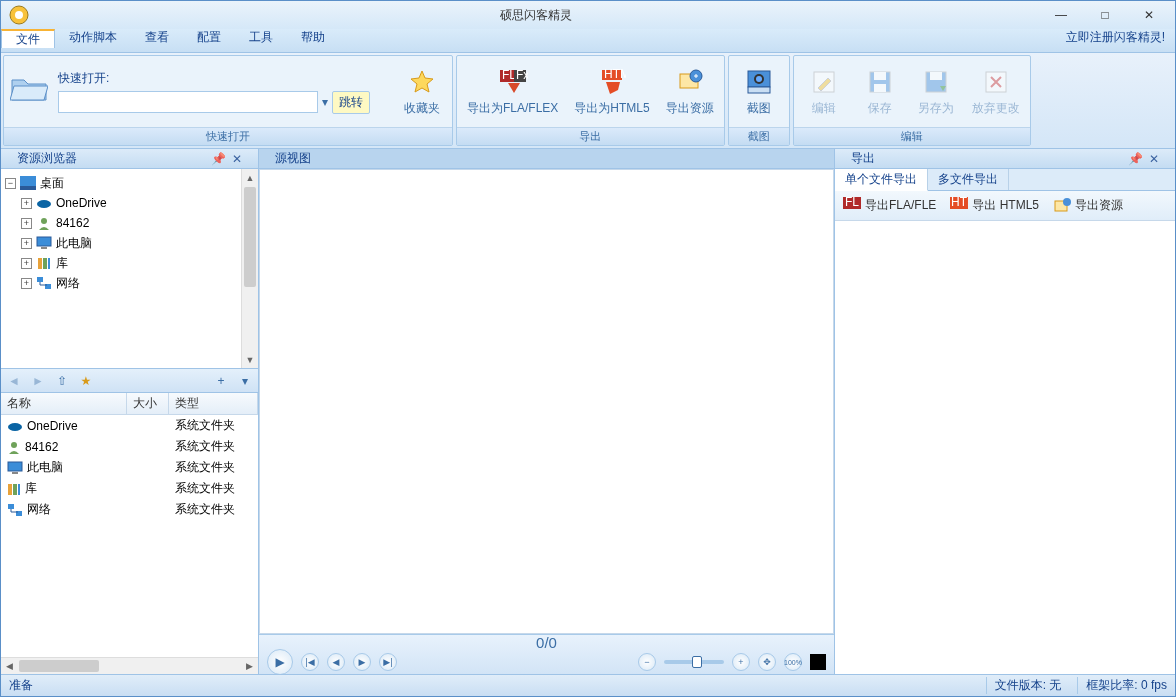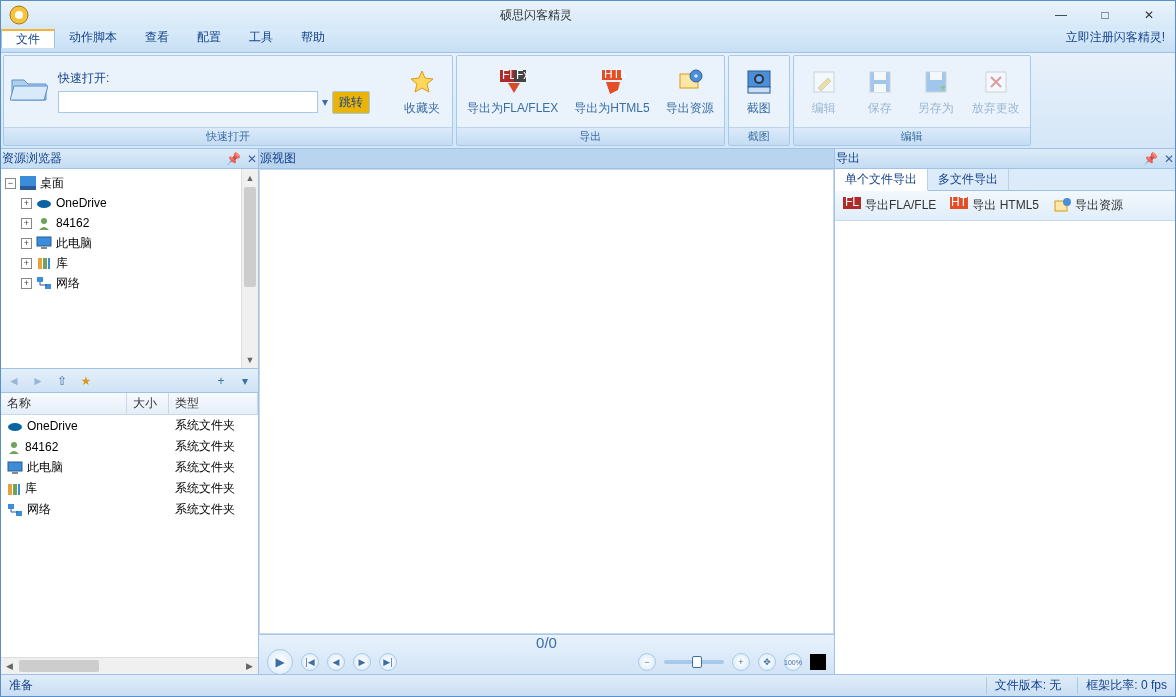--- a/index.html
+++ b/index.html
@@ -22,30 +22,30 @@
 .ribbon { height: 96px; background: linear-gradient(#e8f1fb,#d4e6f7); display:flex; border-bottom:1px solid #9fc3e6;padding:2px;}
 .ribbon-group { display:flex;flex-direction:column;border:1px solid #a8cae9;border-radius:2px;margin-right:3px;background:#eaf3fb; }
 .ribbon-group .body { flex:1;display:flex;align-items:center;padding:4px 6px;gap:8px; }
 .ribbon-group .footer { height:18px;text-align:center;color:#3b6ea5;background:linear-gradient(#dbeafb,#c4dcf2);border-top:1px solid #bcd5ec;font-size:11px;display:flex;align-items:center;justify-content:center; }
 .ribbon-btn { display:flex;flex-direction:column;align-items:center;justify-content:center;min-width:48px;padding:2px 4px;cursor:pointer;border-radius:3px;color:#3b6ea5;gap:2px;}
 .ribbon-btn .ico { width:32px;height:32px;display:flex;align-items:center;justify-content:center; }
 .ribbon-btn.disabled { opacity:0.45;cursor:default; }
 .quickopen-body { display:flex;flex-direction:column;gap:4px;flex:1;}
 .quickopen-row { display:flex;align-items:center;gap:4px; }
 .quickopen-row input { width:260px;height:22px;border:1px solid #a8cae9;padding:0 4px; }
-.quickopen-row .go { border:1px solid #a8cae9;padding:2px 6px;border-radius:2px;background:#eab308;color:#15428b;cursor:pointer; }
+.quickopen-row .go { border:1px solid #a8cae9;padding:2px 6px;border-radius:2px;background:#fef9c3;color:#15428b;cursor:pointer; }
 
 
 .main { flex:1;display:flex;min-height:0; }
 .panel { display:flex;flex-direction:column;min-height:0; }
 .panel-left { width:258px;border-right:1px solid #9fc3e6; }
 .panel-center { flex:1;border-right:1px solid #9fc3e6; }
 .panel-right { width:340px; }
 
-.panel-header { height:20px;background:linear-gradient(#dcebf9,#c4dcf2);border-bottom:1px solid #9fc3e6;display:flex;align-items:center;padding:0 1px;color:#15428b;gap:6px; }
+.panel-header { height:20px;background:linear-gradient(#dcebf9,#c4dcf2);border-bottom:1px solid #9fc3e6;display:flex;align-items:center;padding:0 16px;color:#15428b;gap:6px; }
 .panel-header .grow { flex:1; }
 .panel-header .pbtn { cursor:pointer;opacity:0.8; }
 
 
 .tree-wrap { flex:0 0 200px;overflow:auto;background:#fff;position:relative;border-bottom:1px solid #9fc3e6; }
 .tree { padding:4px; }
 .tree-row { display:flex;align-items:center;height:20px;gap:4px;white-space:nowrap;cursor:pointer; }
 .tree-row .exp { width:11px;height:11px;border:1px solid #888;display:flex;align-items:center;justify-content:center;font-size:9px;line-height:1;color:#444;background:#fff; }
 .tree-row .nico { width:16px;height:16px;display:flex;align-items:center;justify-content:center; }
 .tree .lvl1 { padding-left:16px; }

